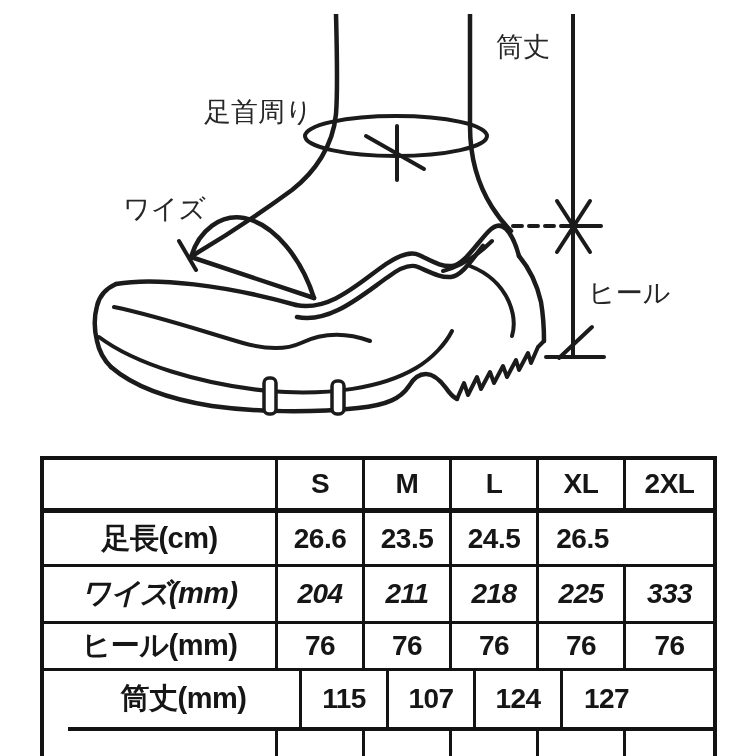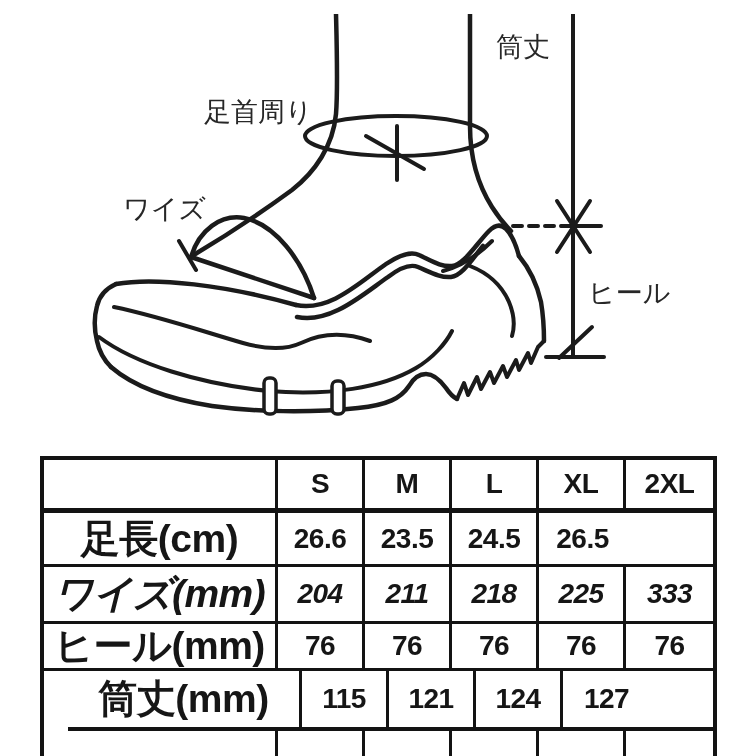--- a/index.html
+++ b/index.html
@@ -37,21 +37,21 @@
   .t-row.partial{flex:1 1 auto;border-bottom:none;}
   .t-cell{
     box-sizing:border-box;
     border-right:3px solid #131313;
     display:flex;align-items:center;justify-content:center;
     font-weight:bold;font-size:28px;color:#161616;
     letter-spacing:-0.5px;
     overflow:hidden;white-space:nowrap;
   }
   .t-cell:last-child{border-right:none;}
-  .t-cell.lbl{font-size:39px;}
+  .t-cell.lbl{font-size:29px;}
 </style>
 </head>
 <body>
 
 <div class="diagram-wrap">
   <svg width="756" height="455" viewBox="0 0 756 455" xmlns="http://www.w3.org/2000/svg">
     <g fill="none" stroke="#1b1b1b" stroke-width="4.5" stroke-linecap="round" stroke-linejoin="round">
 
       <path d="M336,0 C337,40 338,75 336,100 C333,132 315,158 292,176 C262,198 224,223 192,242"></path>
       <path d="M470,0 C470,40 470,80 470,112 C470,148 480,174 492,193 C499,204 506,212 511,217"></path>
@@ -131,21 +131,21 @@
     <div class="t-cell">76</div>
     <div class="t-cell">76</div>
     <div class="t-cell">76</div>
     <div class="t-cell">76</div>
     <div class="t-cell">76</div>
   </div>
 
   <div class="t-row r3">
     <div class="t-cell lbl">筒丈(mm)</div>
     <div class="t-cell">115</div>
-    <div class="t-cell">121</div>
+    <div class="t-cell">107</div>
     <div class="t-cell">124</div>
     <div class="t-cell">127</div>
   </div>
 
   <div class="t-row partial">
     <div class="t-cell lbl"></div>
     <div class="t-cell"></div>
     <div class="t-cell"></div>
     <div class="t-cell"></div>
     <div class="t-cell"></div>

